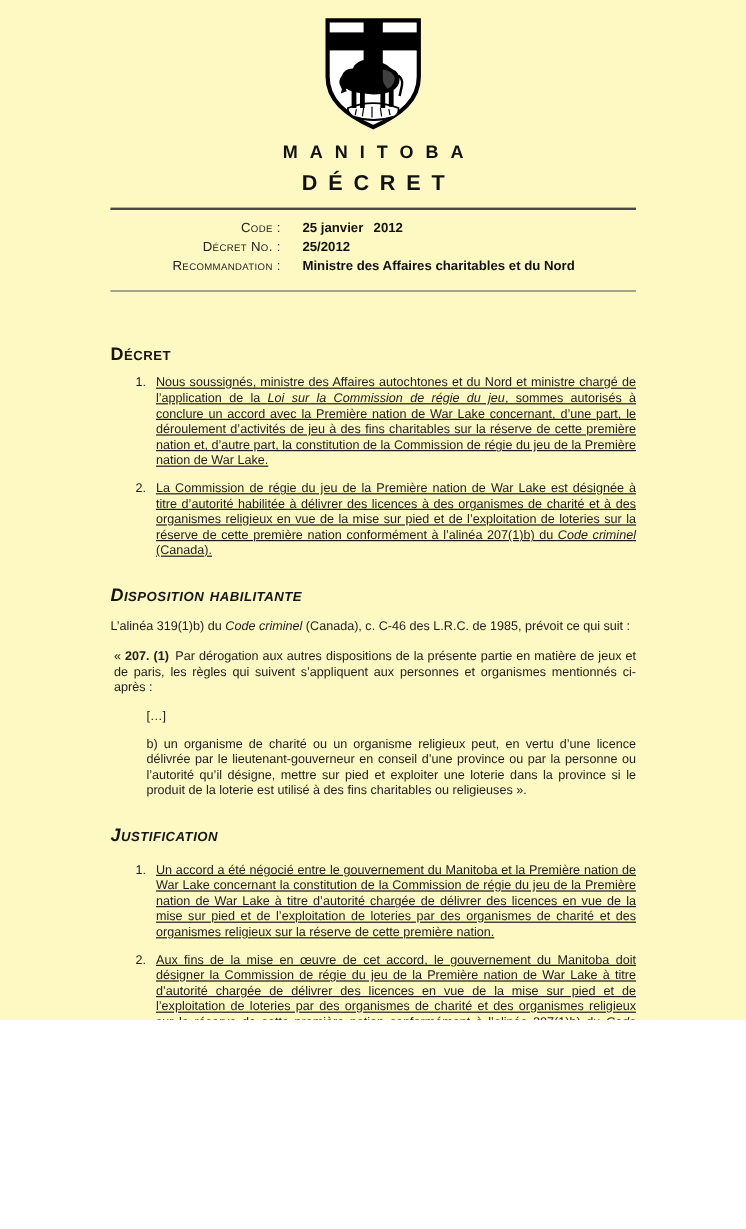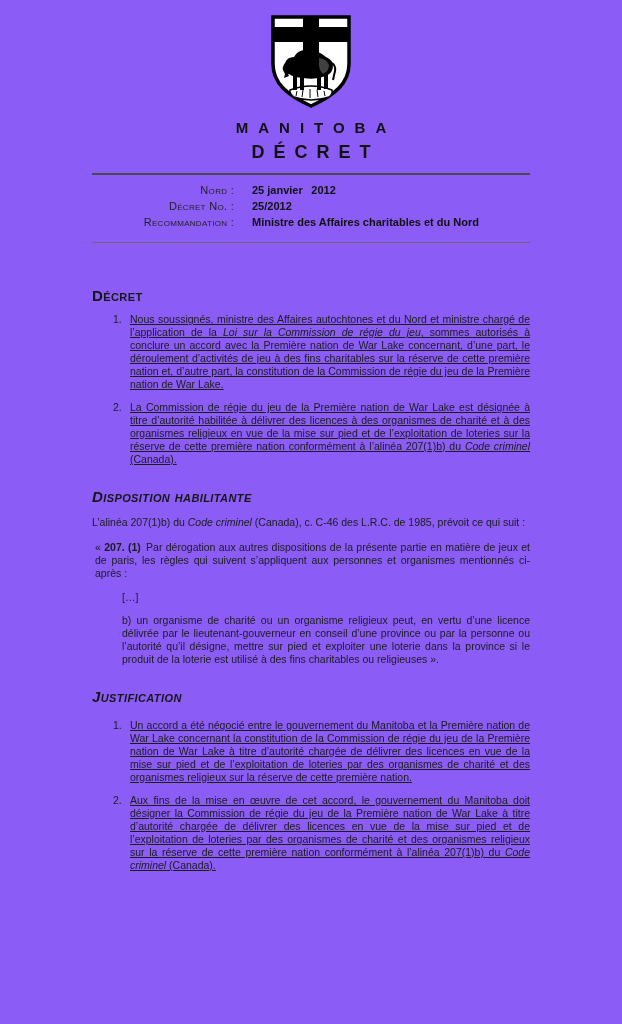--- a/index.html
+++ b/index.html
@@ -3,23 +3,23 @@
 <meta charset="utf-8">
 <style>
   html, body {
     margin: 0;
     padding: 0;
     background: #ffffff;
   }
   .page {
     position: relative;
     width: 622px;
-    height: 1024px;
+    height: 850px;
     margin: 0 auto;
-    background: #8b5cf6;
+    background: #fef9c3;
     color: #1c1c1c;
     font-family: "Liberation Sans", "DejaVu Sans", sans-serif;
     overflow: hidden;
     box-sizing: border-box;
   }
   .content {
     padding: 0 92px;
   }
   
   .doc-header {
@@ -173,21 +173,21 @@
     <div class="title-province">MANITOBA</div>
     <div class="title-doctype">DÉCRET</div>
   </header>
 
   <div class="content">
 
     <div class="rule rule-thick"></div>
 
     <div class="meta">
       <div class="meta-row">
-        <span class="meta-label">Nord :</span>
+        <span class="meta-label">Code :</span>
         <span class="meta-value">25 janvier  2012</span>
       </div>
       <div class="meta-row">
         <span class="meta-label">Décret No. :</span>
         <span class="meta-value">25/2012</span>
       </div>
       <div class="meta-row">
         <span class="meta-label">Recommandation :</span>
         <span class="meta-value">Ministre des Affaires charitables et du Nord</span>
       </div>
@@ -205,21 +205,21 @@
 
       <div class="list-item body-text">
         <span class="num">2.</span>
         <div class="li-body"><span>La Commission de régie du jeu de la Première nation de War Lake est désignée à titre d’autorité habilitée à délivrer des licences à des organismes de charité et à des organismes religieux en vue de la mise sur pied et de l’exploitation de loteries sur la réserve de cette première nation conformément à l’alinéa 207(1)b) du </span><span style="font-style: italic;">Code criminel</span><span> (Canada).</span></div>
       </div>
     </section>
 
     <section>
       <h2 class="section-heading mt-section2">Disposition habilitante</h2>
 
-      <p class="body-text para"><span>L’alinéa 207(1)b) du </span><span style="font-style: italic;">Code criminel</span><span> (Canada), c. C-46 des L.R.C. de 1985, prévoit ce qui suit :</span></p>
+      <p class="body-text para"><span>L’alinéa 319(1)b) du </span><span style="font-style: italic;">Code criminel</span><span> (Canada), c. C-46 des L.R.C. de 1985, prévoit ce qui suit :</span></p>
 
       <p class="body-text quote-block"><span>« </span><span style="font-weight: bold;">207. (1)</span><span> Par dérogation aux autres dispositions de la présente partie en matière de jeux et de paris, les règles qui suivent s’appliquent aux personnes et organismes mentionnés ci-après :</span></p>
 
       <p class="body-text sub-block">[…]</p>
 
       <p class="body-text sub-block"><span>b) un organisme de charité ou un organisme religieux peut, en vertu d’une licence délivrée par le lieutenant-gouverneur en conseil d’une province ou par la personne ou l’autorité qu’il désigne, mettre sur pied et exploiter une loterie dans la province si le produit de la loterie est utilisé à des fins charitables ou religieuses ».</span></p>
     </section>
 
     <section>
       <h2 class="section-heading mt-section2">Justification</h2>

